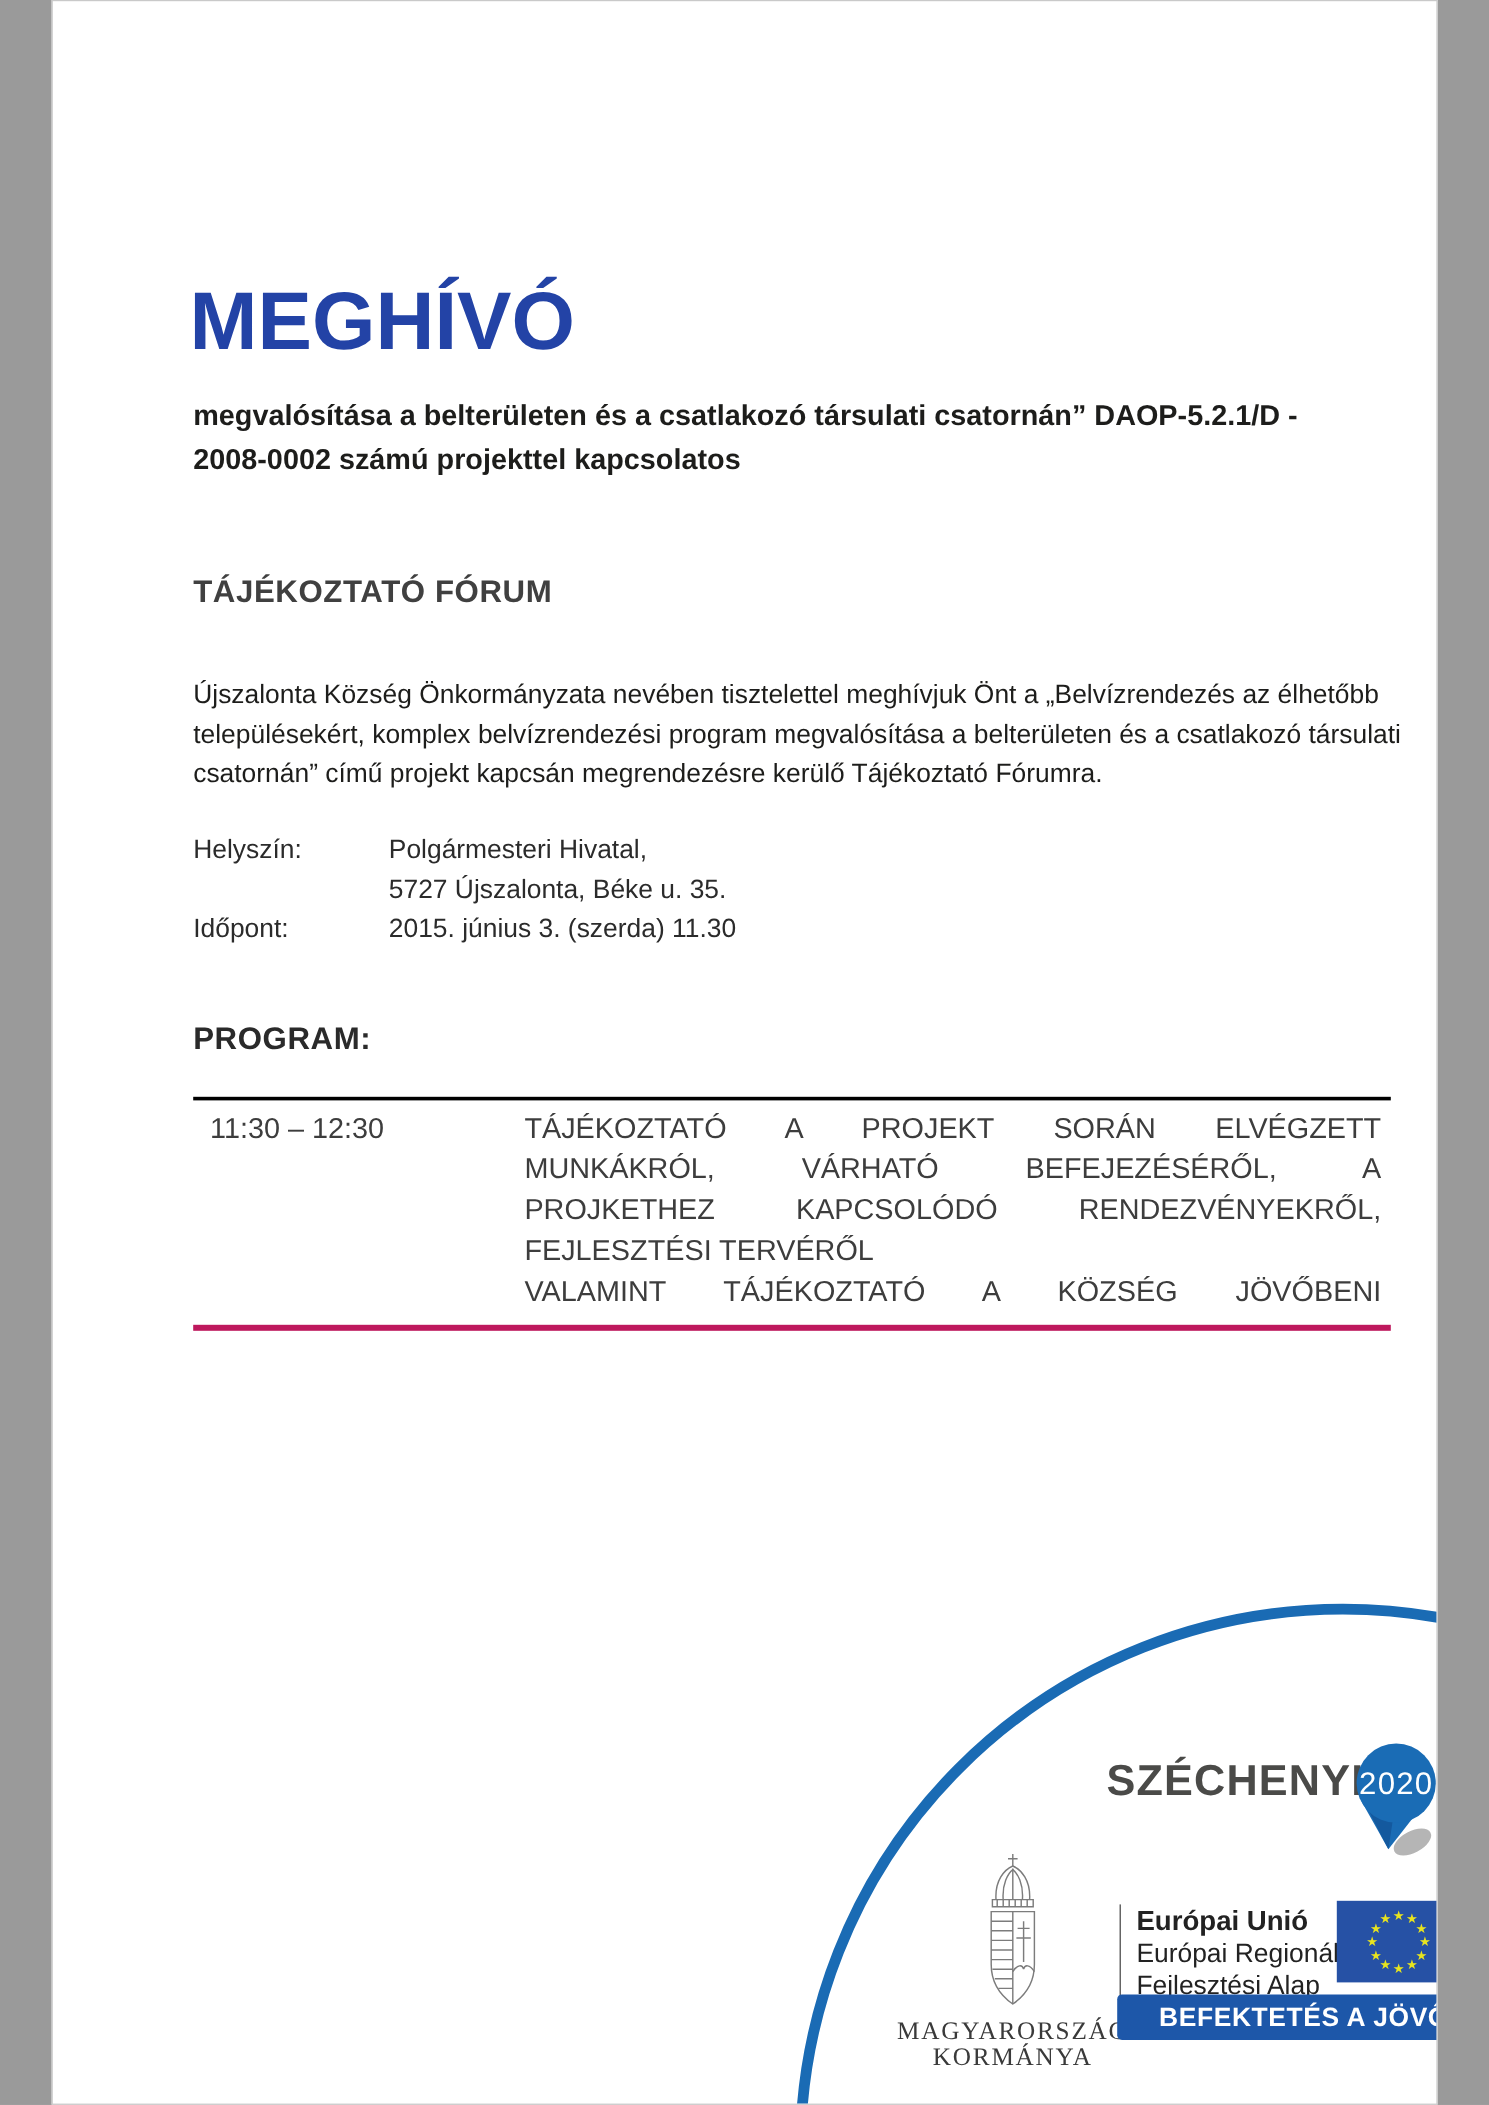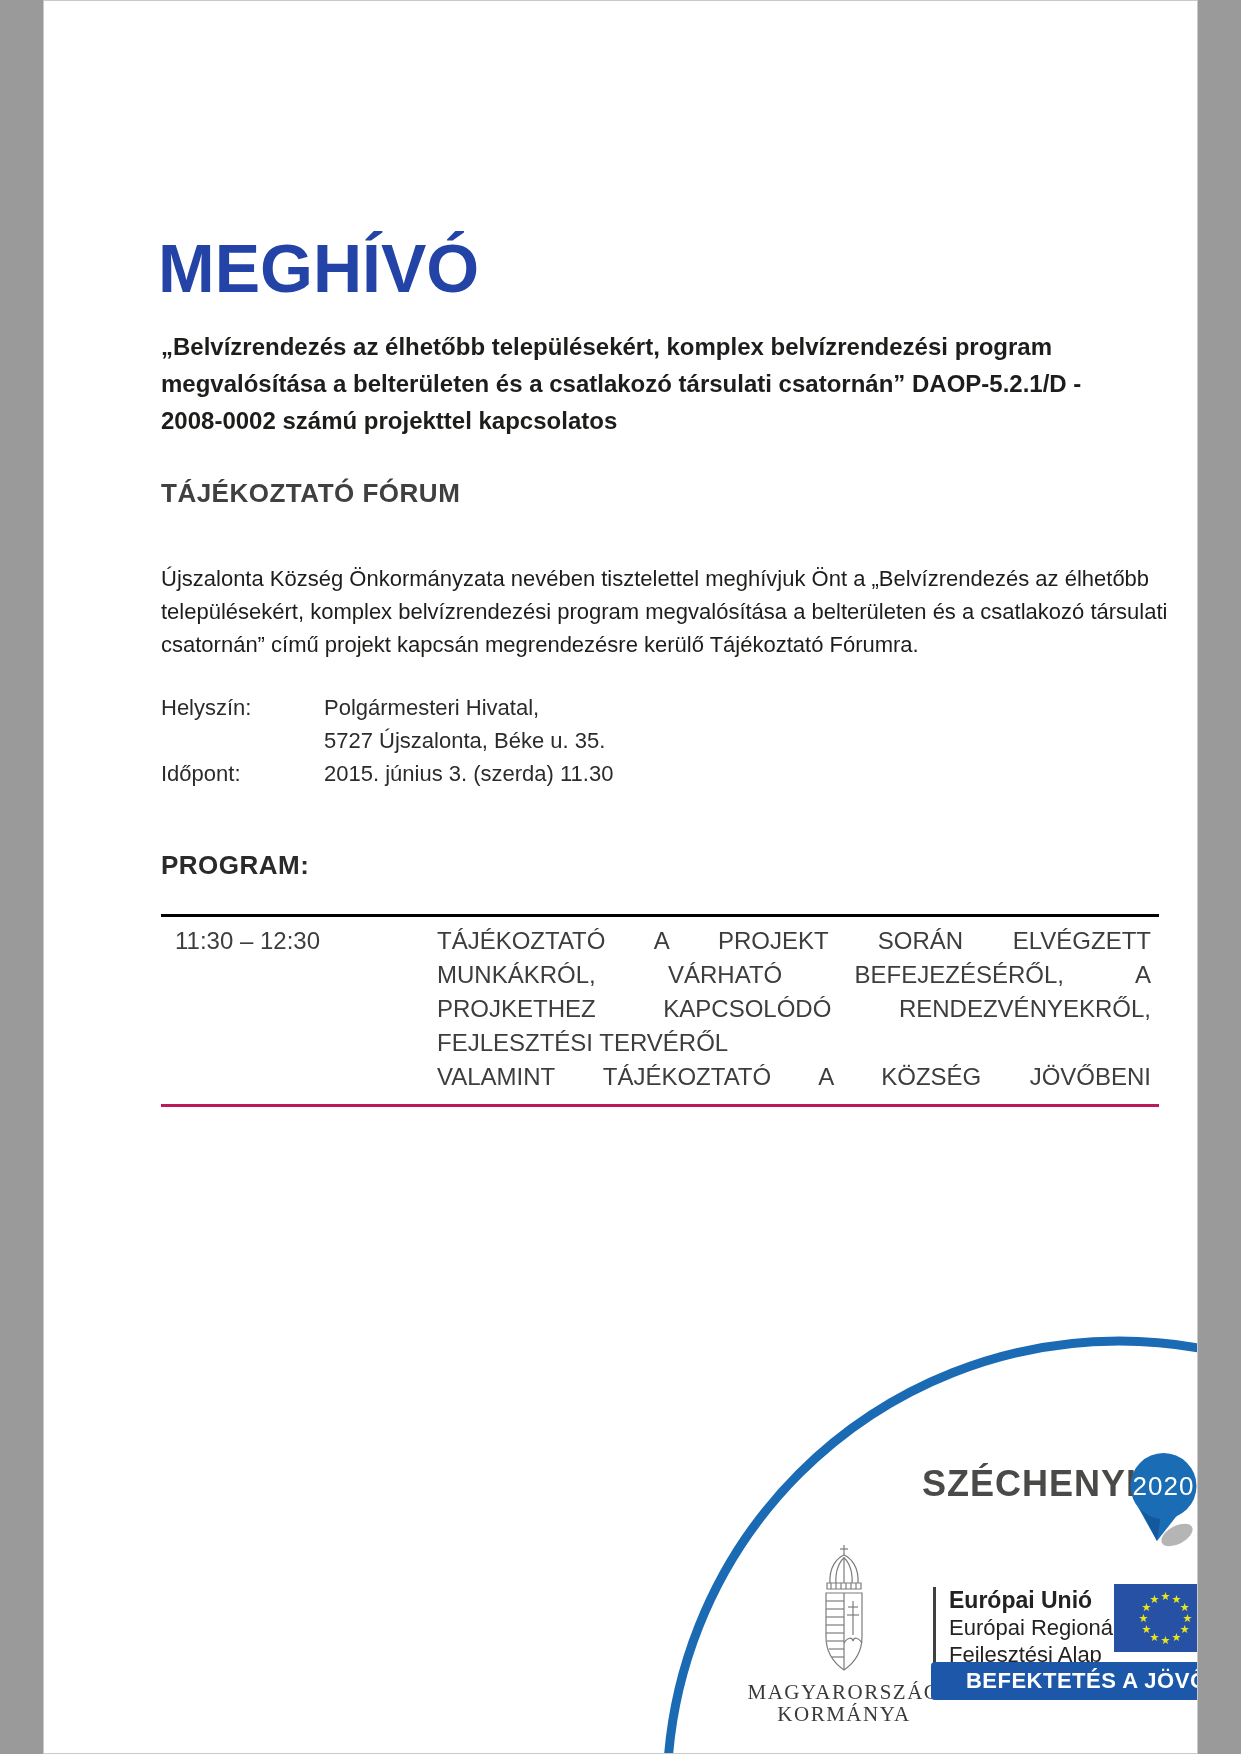--- a/index.html
+++ b/index.html
@@ -38,21 +38,21 @@
   .kv .k { width:163px; flex:0 0 163px; }
   .kv-helyszin { top:690px; }
   .kv-idopont { top:756px; }
 
   .program-heading {
     left:117px; top:849px;
     font-size:26px; font-weight:bold; color:#2a2a2a; letter-spacing:0.5px;
   }
   .program-table {
     left:117px; top:913px; width:998px;
-    border-top:3px solid #000; border-bottom:3px solid #be185d;
+    border-top:3px solid #000; border-bottom:5px solid #be185d;
     display:flex; padding:7px 0 10px 0; box-sizing:border-box;
   }
   .prog-time {
     flex:0 0 276px; padding-left:14px; box-sizing:border-box;
     font-size:24px; line-height:34px; color:#3d3d3d;
   }
   .prog-desc { flex:1; padding-right:8px; }
   .prog-line {
     font-size:24px; line-height:34px; color:#3d3d3d;
     text-align:justify; text-align-last:justify;
@@ -71,21 +71,21 @@
   .crest-svg { left:752px; top:1542px; width:96px; height:132px; }
   .gov-text {
     left:690px; top:1680px; width:220px;
     font-family:"Liberation Serif", serif;
     font-size:21px; letter-spacing:1.5px; color:#3a3a3a;
     text-align:center; line-height:22px;
   }
 
   .eu-block {
     left:889px; top:1586px;
-    border-left:3px solid #404040; padding-left:13px;
+    border-left:1px solid #404040; padding-left:13px;
     line-height:27px; color:#222;
   }
   .eu-line1 { font-size:23px; font-weight:bold; }
   .eu-line  { font-size:22px; }
 
   .eu-flag { left:1070px; top:1583px; width:103px; height:68px; background:#2651a5; }
 
   .badge {
     left:887px; top:1661px; width:287px; height:38px;
     background:#1d57a9; border-radius:4px;
@@ -100,21 +100,20 @@
 
 <div class="page">
 
   <svg class="abs arc-svg" viewBox="0 0 1241 1754" xmlns="http://www.w3.org/2000/svg">
     <circle cx="1075" cy="1792" r="452" fill="none" stroke="#1a6bb4" stroke-width="9"></circle>
   </svg>
 
   <div class="abs title">MEGHÍVÓ</div>
 
   <div class="abs subtitle">
-    <div>„Belvízrendezés az élhetőbb településekért, komplex belvízrendezési program</div>
     <div>megvalósítása a belterületen és a csatlakozó társulati csatornán” DAOP-5.2.1/D -</div>
     <div>2008-0002 számú projekttel kapcsolatos</div>
   </div>
 
   <div class="abs forum-heading">TÁJÉKOZTATÓ FÓRUM</div>
 
   <div class="abs intro">
     <div>Újszalonta Község Önkormányzata nevében tisztelettel meghívjuk Önt a „Belvízrendezés az élhetőbb</div>
     <div>településekért, komplex belvízrendezési program megvalósítása a belterületen és a csatlakozó társulati</div>
     <div>csatornán” című projekt kapcsán megrendezésre kerülő Tájékoztató Fórumra.</div>

